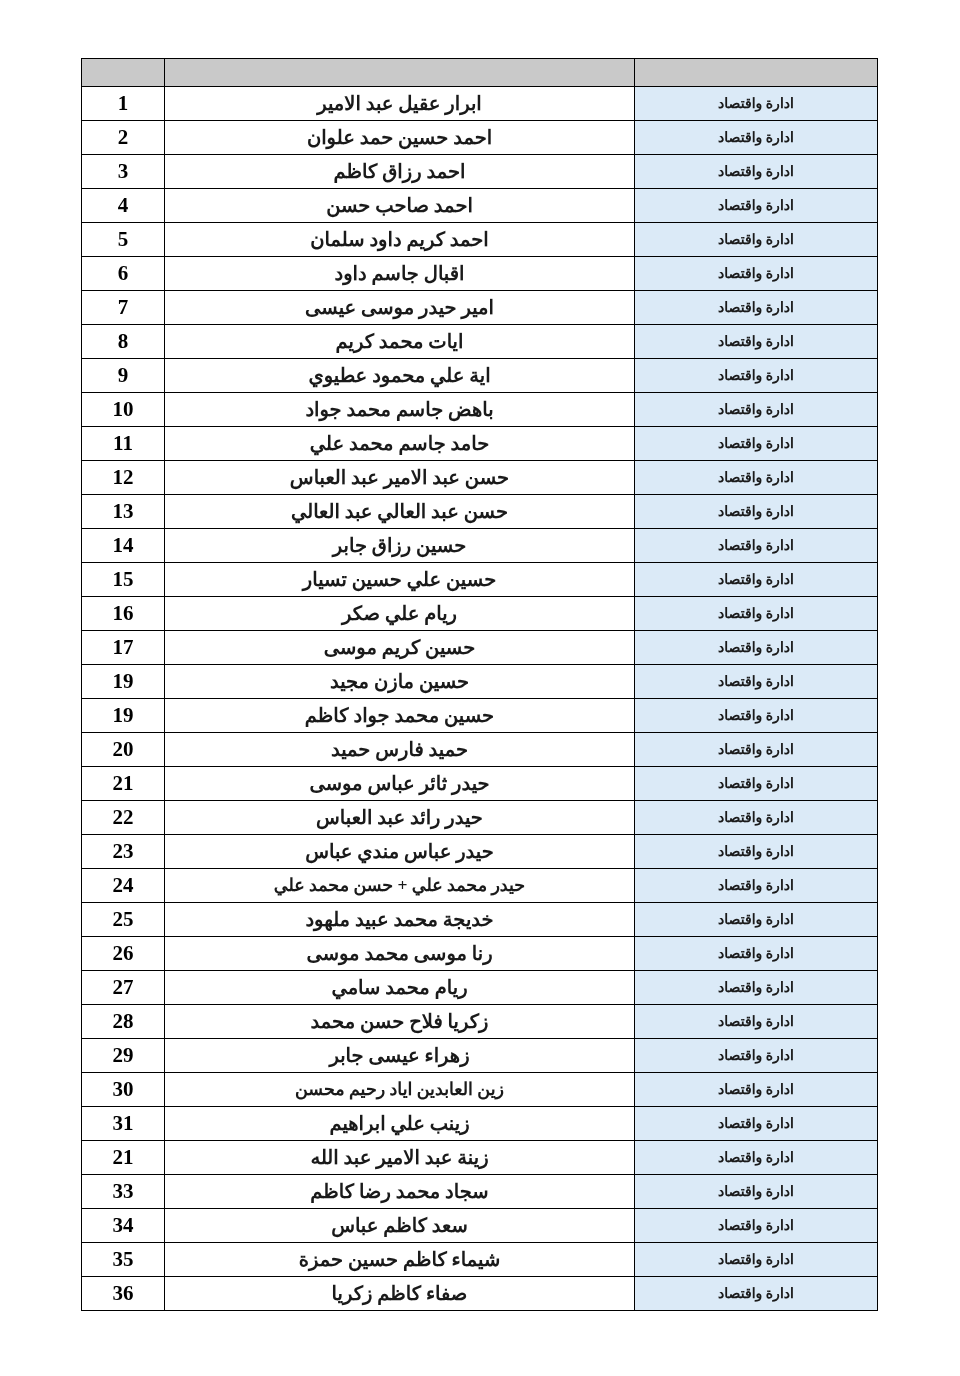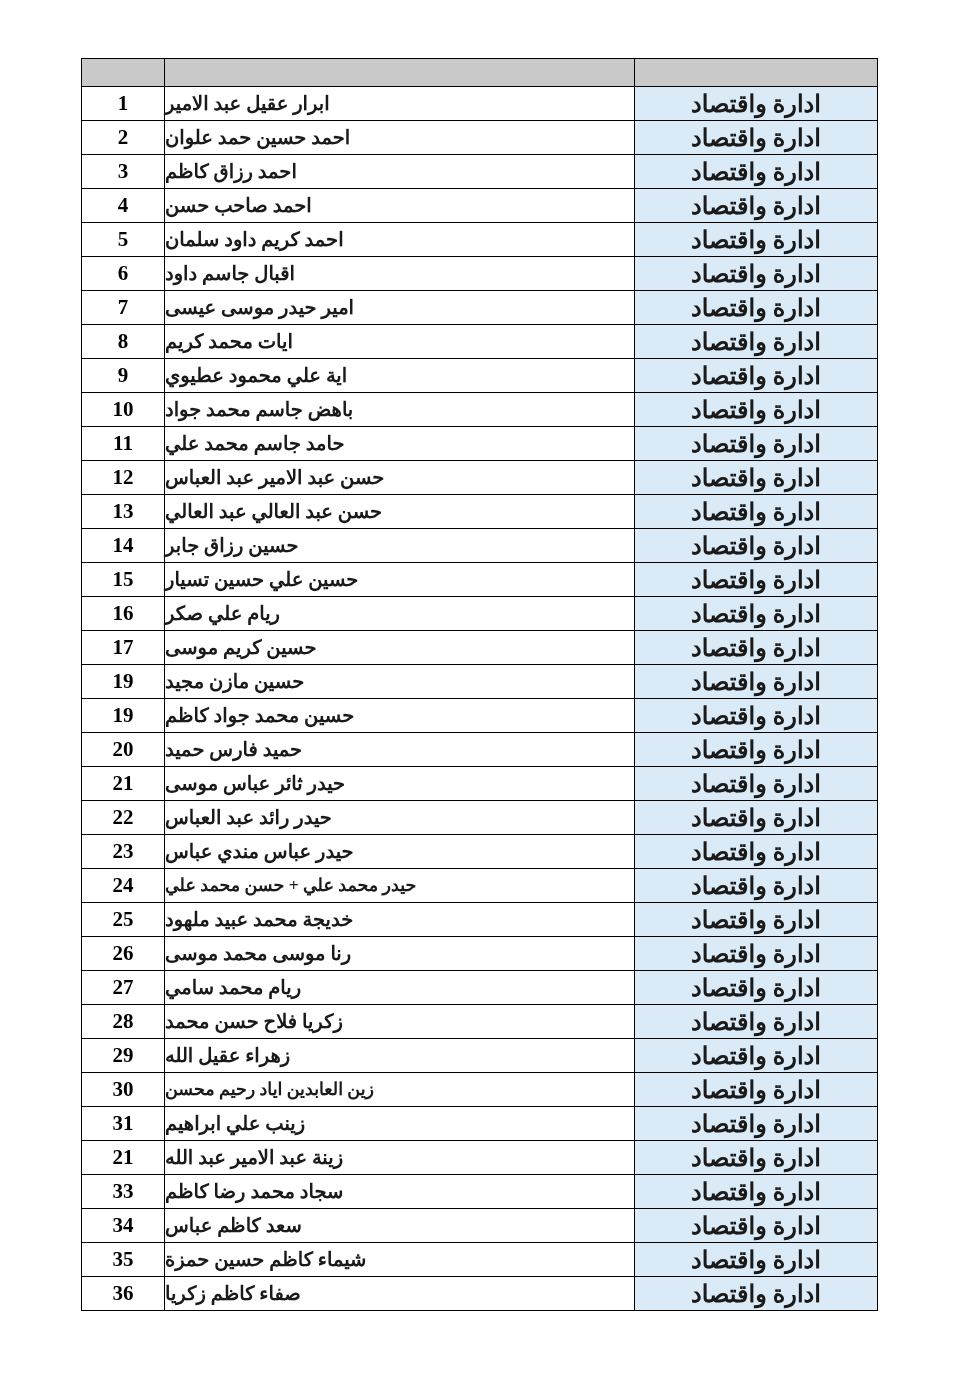--- a/index.html
+++ b/index.html
@@ -40,27 +40,27 @@
 
   tr.header-row td {
     background: #c9c9c9;
     height: 28px;
     border: 1px solid #000000;
   }
 
   td.dept {
     background: #dbeaf7;
     text-align: center;
-    font-size: 24px;
+    font-size: 14px;
     font-weight: bold;
     color: #1a1a1a;
   }
   td.name {
     background: #ffffff;
-    text-align: left;
+    text-align: center;
     font-size: 19.5px;
     font-weight: bold;
     color: #1a1a1a;
     white-space: nowrap;
   }
   td.num {
     background: #ffffff;
     text-align: center;
     font-size: 21px;
     font-weight: bold;
@@ -223,21 +223,21 @@
           <td class="name">ريام محمد سامي</td>
           <td class="num">27</td>
         </tr>
         <tr>
           <td class="dept">ادارة واقتصاد</td>
           <td class="name">زكريا فلاح حسن محمد</td>
           <td class="num">28</td>
         </tr>
         <tr>
           <td class="dept">ادارة واقتصاد</td>
-          <td class="name">زهراء عقيل الله</td>
+          <td class="name">زهراء عيسى جابر</td>
           <td class="num">29</td>
         </tr>
         <tr>
           <td class="dept">ادارة واقتصاد</td>
           <td class="name small">زين العابدين اياد رحيم محسن</td>
           <td class="num">30</td>
         </tr>
         <tr>
           <td class="dept">ادارة واقتصاد</td>
           <td class="name">زينب علي ابراهيم</td>

